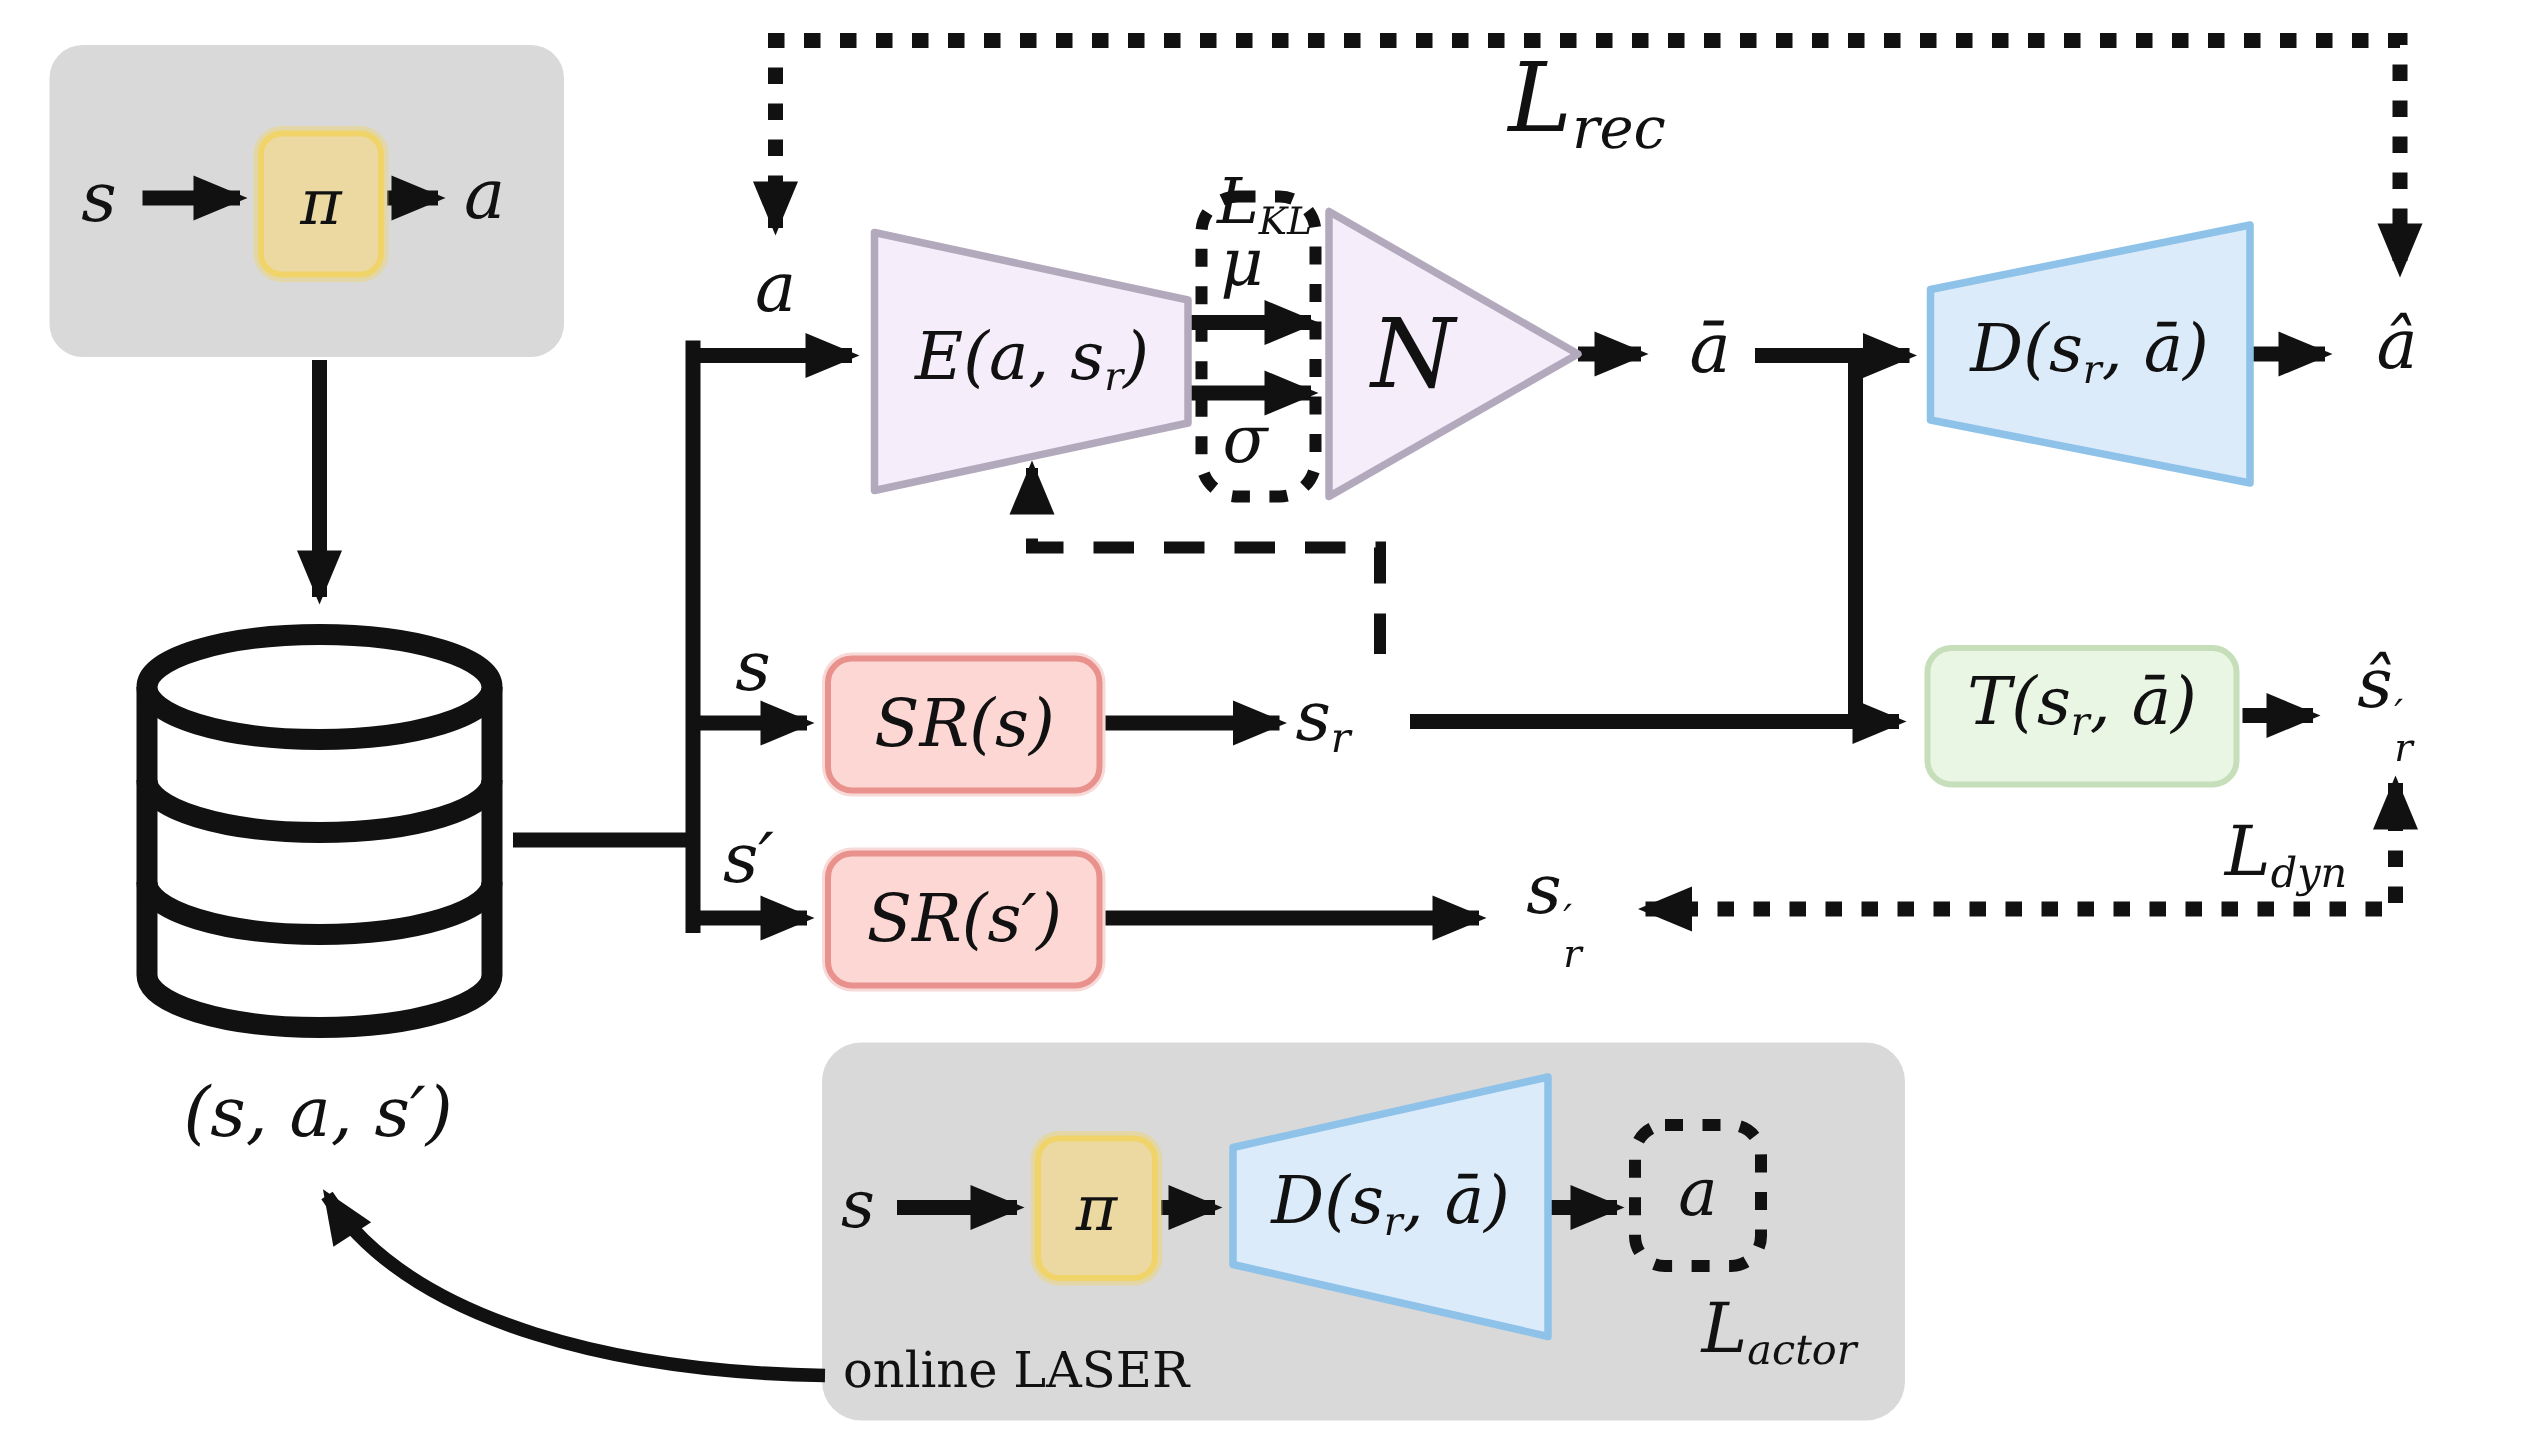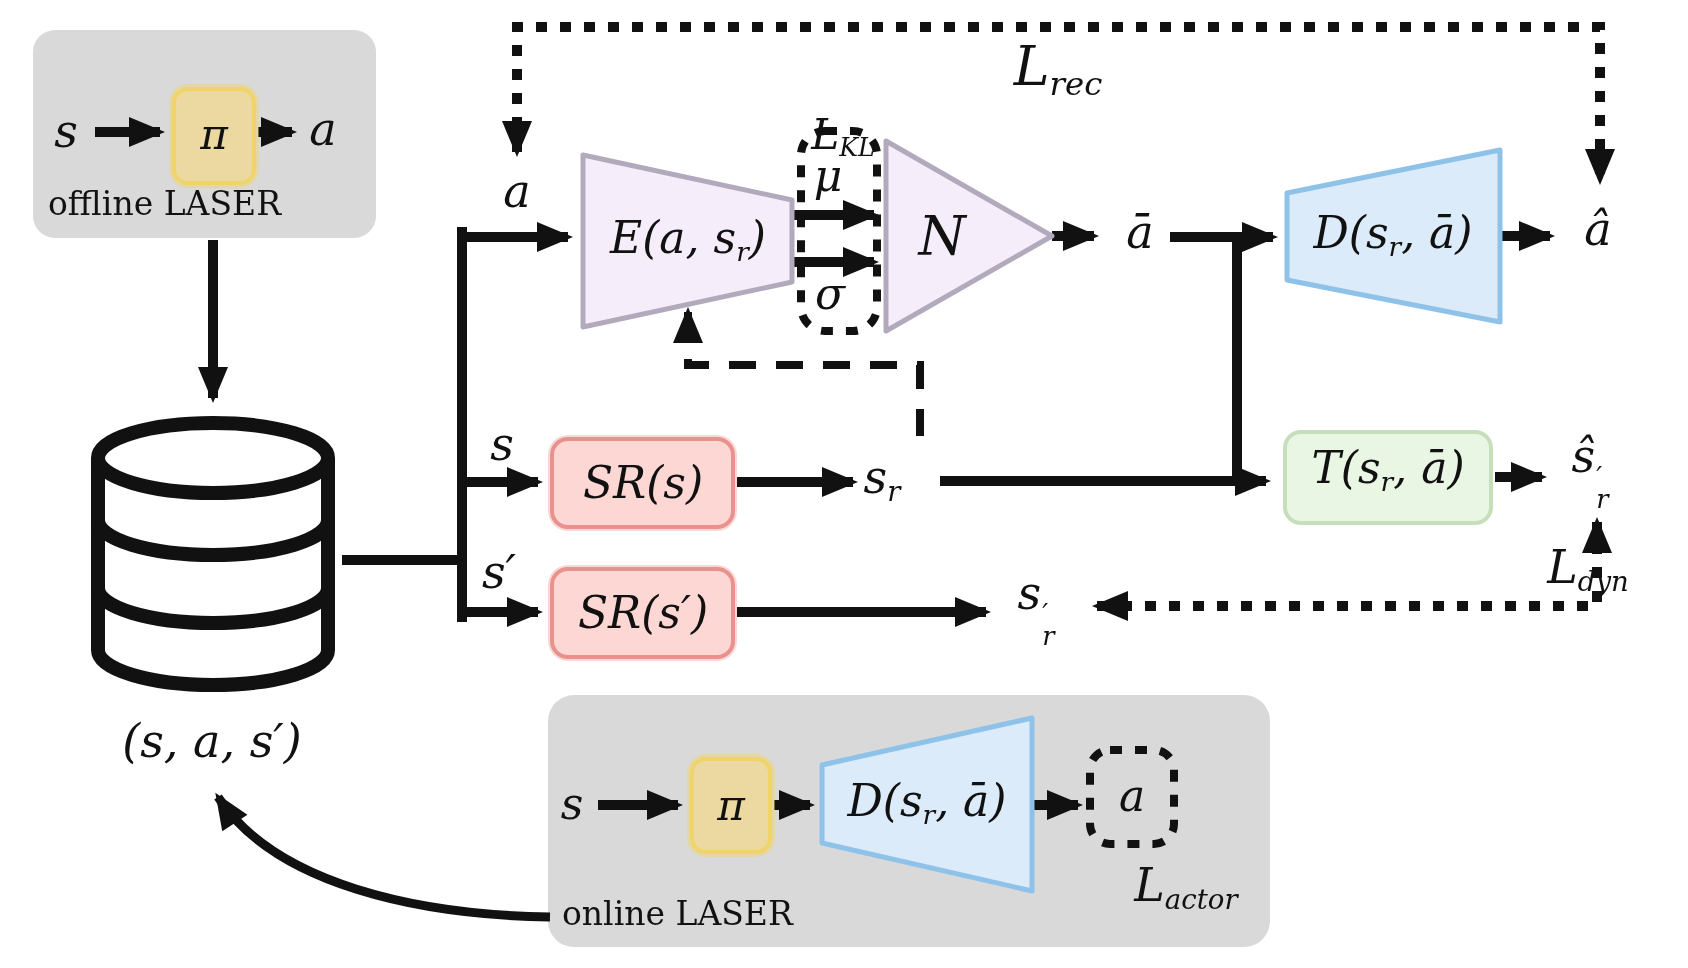--- a/index.html
+++ b/index.html
@@ -22,21 +22,21 @@
          box-shadow:0 0 0 2px rgba(233,146,141,.35);}
   .tbox{background:var(--dyn-fill);border:4px solid var(--dyn-border);border-radius:18px;}
   .math{position:absolute;z-index:3;font-style:italic;white-space:nowrap;
         transform:translate(-50%,-50%);line-height:1;}
   .plain{position:absolute;z-index:3;font-style:normal;white-space:nowrap;
          transform:translateY(-50%);line-height:1;}
   .sub{font-size:0.60em;font-style:italic;vertical-align:-0.30em;}
   .stk{display:inline-flex;flex-direction:column;align-items:flex-start;
        font-size:0.56em;line-height:0.9;vertical-align:-0.50em;margin-left:1px;}
   .f46{font-size:46px}.f44{font-size:44px}.f42{font-size:42px}
-  .f50{font-size:54px}.f33{font-size:33px}
+  .f50{font-size:64px}.f33{font-size:33px}
 </style>
 </head>
 <body>
 
 <div class="canvas">
 
   <div class="panel" style="left:33px;top:30px;width:343px;height:208px;"></div>
   <div class="panel" style="left:548px;top:695px;width:722px;height:252px;border-radius:26px;"></div>
 
   <svg class="wires" width="1688" height="968" viewBox="0 0 1688 968">
@@ -98,21 +98,20 @@
 
   <div class="box pibox" style="left:172px;top:87px;width:84px;height:98px;"></div>
   <div class="box pibox" style="left:690px;top:757px;width:82px;height:97px;"></div>
   <div class="box srbox" style="left:550px;top:437px;width:185px;height:92px;"></div>
   <div class="box srbox" style="left:550px;top:567px;width:185px;height:92px;"></div>
   <div class="box tbox" style="left:1283px;top:430px;width:210px;height:95px;"></div>
 
   <span class="math f46" style="left:66px;top:131px;">s</span>
   <span class="math f42" style="left:214px;top:135px;">π</span>
   <span class="math f46" style="left:323px;top:129px;">a</span>
-  <span class="plain f33" style="left:48px;top:203px;">offline LASER</span>
 
   <span class="math f46" style="left:212px;top:741px;">(s, a, s′)</span>
 
   <span class="math f46" style="left:517px;top:191px;">a</span>
   <span class="math f46" style="left:502px;top:444px;">s</span>
   <span class="math f46" style="left:499px;top:572px;">s′</span>
 
   <span class="math f44" style="left:688px;top:241px;"><span>E(a, s</span><span class="sub">r</span><span>)</span></span>
 
   <span class="math f42" style="left:843px;top:101px;margin-top:36px;"><span>L</span><span class="sub">KL</span></span>
@@ -132,21 +131,21 @@
   <span class="math f46" style="left:1036px;top:609px;"><span>s</span><span class="stk">
         <span>′</span>
         <span>r</span>
       </span></span>
 
   <span class="math f44" style="left:1388px;top:471px;"><span>T(s</span><span class="sub">r</span><span>, ā)</span></span>
   <span class="math f46" style="left:1590px;top:472px;"><span>ŝ</span><span class="stk">
         <span>′</span>
         <span>r</span>
       </span></span>
-  <span class="math f46" style="left:1588px;top:570px;"><span>L</span><span class="sub">dyn</span></span>
+  <span class="math f46" style="left:1524px;top:570px;"><span>L</span><span class="sub">dyn</span></span>
 
   <span class="math f44" style="left:572px;top:804px;">s</span>
   <span class="math f42" style="left:731px;top:806px;">π</span>
   <span class="math f44" style="left:927px;top:804px;"><span>D(s</span><span class="sub">r</span><span>, ā)</span></span>
   <span class="math f44" style="left:1132px;top:796px;">a</span>
   <span class="math f46" style="left:1186px;top:888px;"><span>L</span><span class="sub">actor</span></span>
   <span class="plain f33" style="left:562px;top:913px;">online LASER</span>
 
 </div>
 

